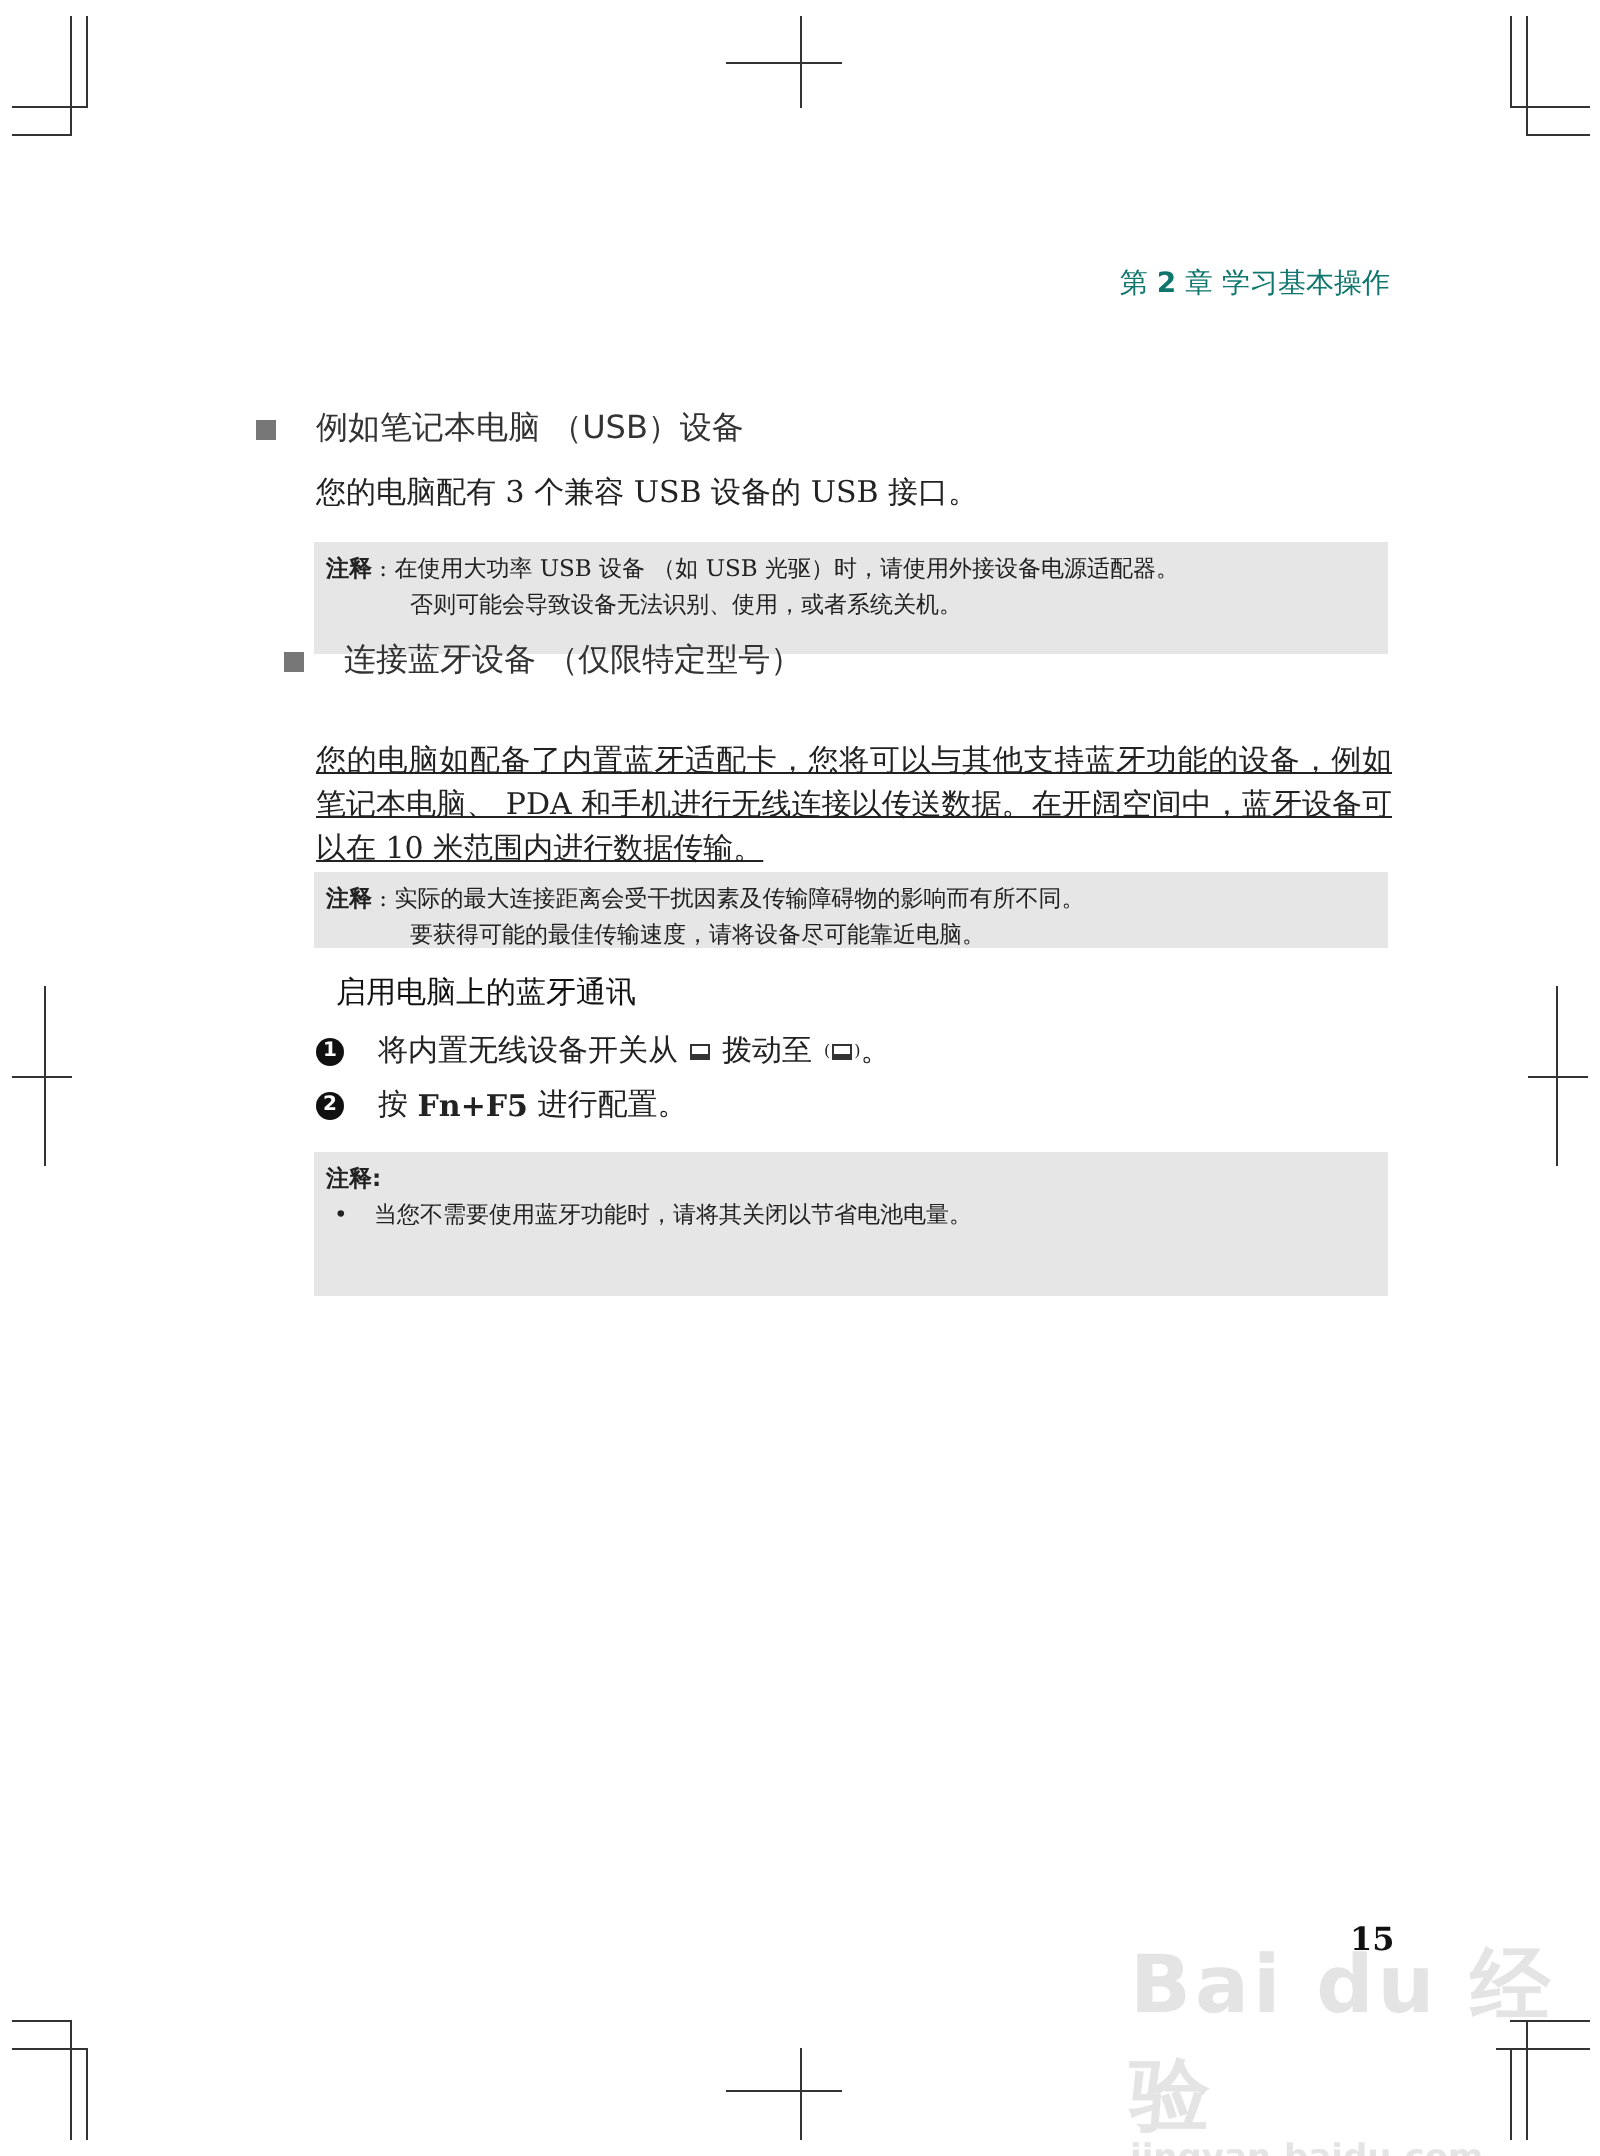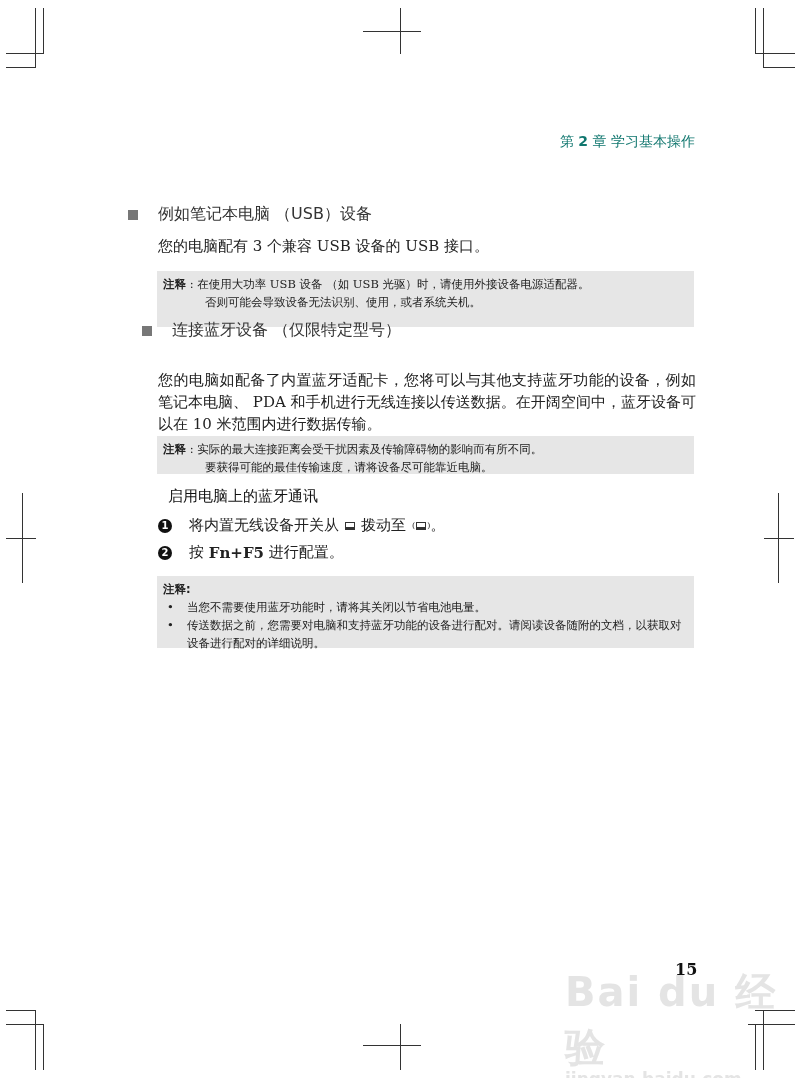--- a/index.html
+++ b/index.html
@@ -95,21 +95,21 @@
 <div class="para" style="top:235px;">您的电脑配有 3 个兼容 USB 设备的 USB 接口。</div>
 <div class="note" style="top:271px;height:56px;">
   <div><span class="lbl">注释</span> : <span>在使用大功率 USB 设备 （如 USB 光驱）时，请使用外接设备电源适配器。</span></div>
   <div class="ind">否则可能会导致设备无法识别、使用，或者系统关机。</div>
 </div>
 
 <div class="section-title" style="top:320px;margin-left:14px;">
   <span class="sq"></span>
   <span>连接蓝牙设备 （仅限特定型号）</span>
 </div>
-<div class="para" style="top:369px;">您的电脑如配备了内置蓝牙适配卡，您将可以与其他支持蓝牙功能的设备，例如笔记本电脑、 PDA 和手机进行无线连接以传送数据。在开阔空间中，蓝牙设备可以在 10 米范围内进行数据传输。</div>
+<div class="para" style="top:369px;text-decoration:underline;">您的电脑如配备了内置蓝牙适配卡，您将可以与其他支持蓝牙功能的设备，例如笔记本电脑、 PDA 和手机进行无线连接以传送数据。在开阔空间中，蓝牙设备可以在 10 米范围内进行数据传输。</div>
 <div class="note" style="top:436px;height:38px;">
   <div><span class="lbl">注释</span> : <span>实际的最大连接距离会受干扰因素及传输障碍物的影响而有所不同。</span></div>
   <div class="ind">要获得可能的最佳传输速度，请将设备尽可能靠近电脑。</div>
 </div>
 
 <div class="sub-heading">启用电脑上的蓝牙通讯</div>
 <div class="step" style="top:516px;">
   <span class="num">1</span>
   <span>将内置无线设备开关从</span>
   <span class="laptop-icon"></span>
@@ -120,21 +120,20 @@
 <div class="step" style="top:543px;">
   <span class="num">2</span>
   <span>按</span>&nbsp;
   <b>Fn+F5</b>&nbsp;
   <span>进行配置。</span>
 </div>
 <div class="note" style="top:576px;height:72px;">
   <div class="lbl">注释:</div>
   <ul>
     <li>当您不需要使用蓝牙功能时，请将其关闭以节省电池电量。</li>
-    <li>传送数据之前，您需要对电脑和支持蓝牙功能的设备进行配对。请阅读设备随附的文档，以获取对设备进行配对的详细说明。</li>
   </ul>
 </div>
 
 <div class="wm">
   <span class="big">Bai du 经验</span>
   <span class="small">jingyan.baidu.com</span>
 </div>
 <div class="page-num">15</div>
 
 </body></html>

